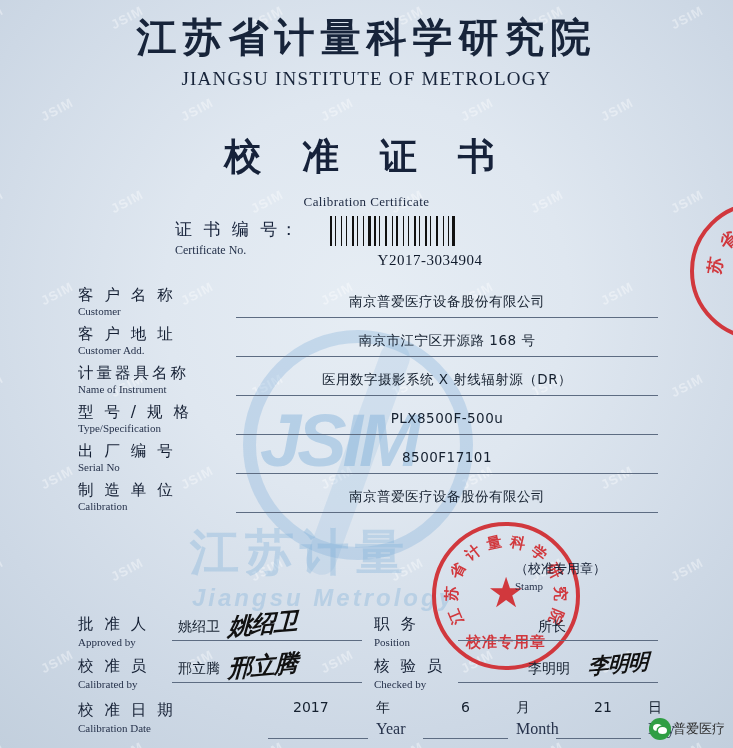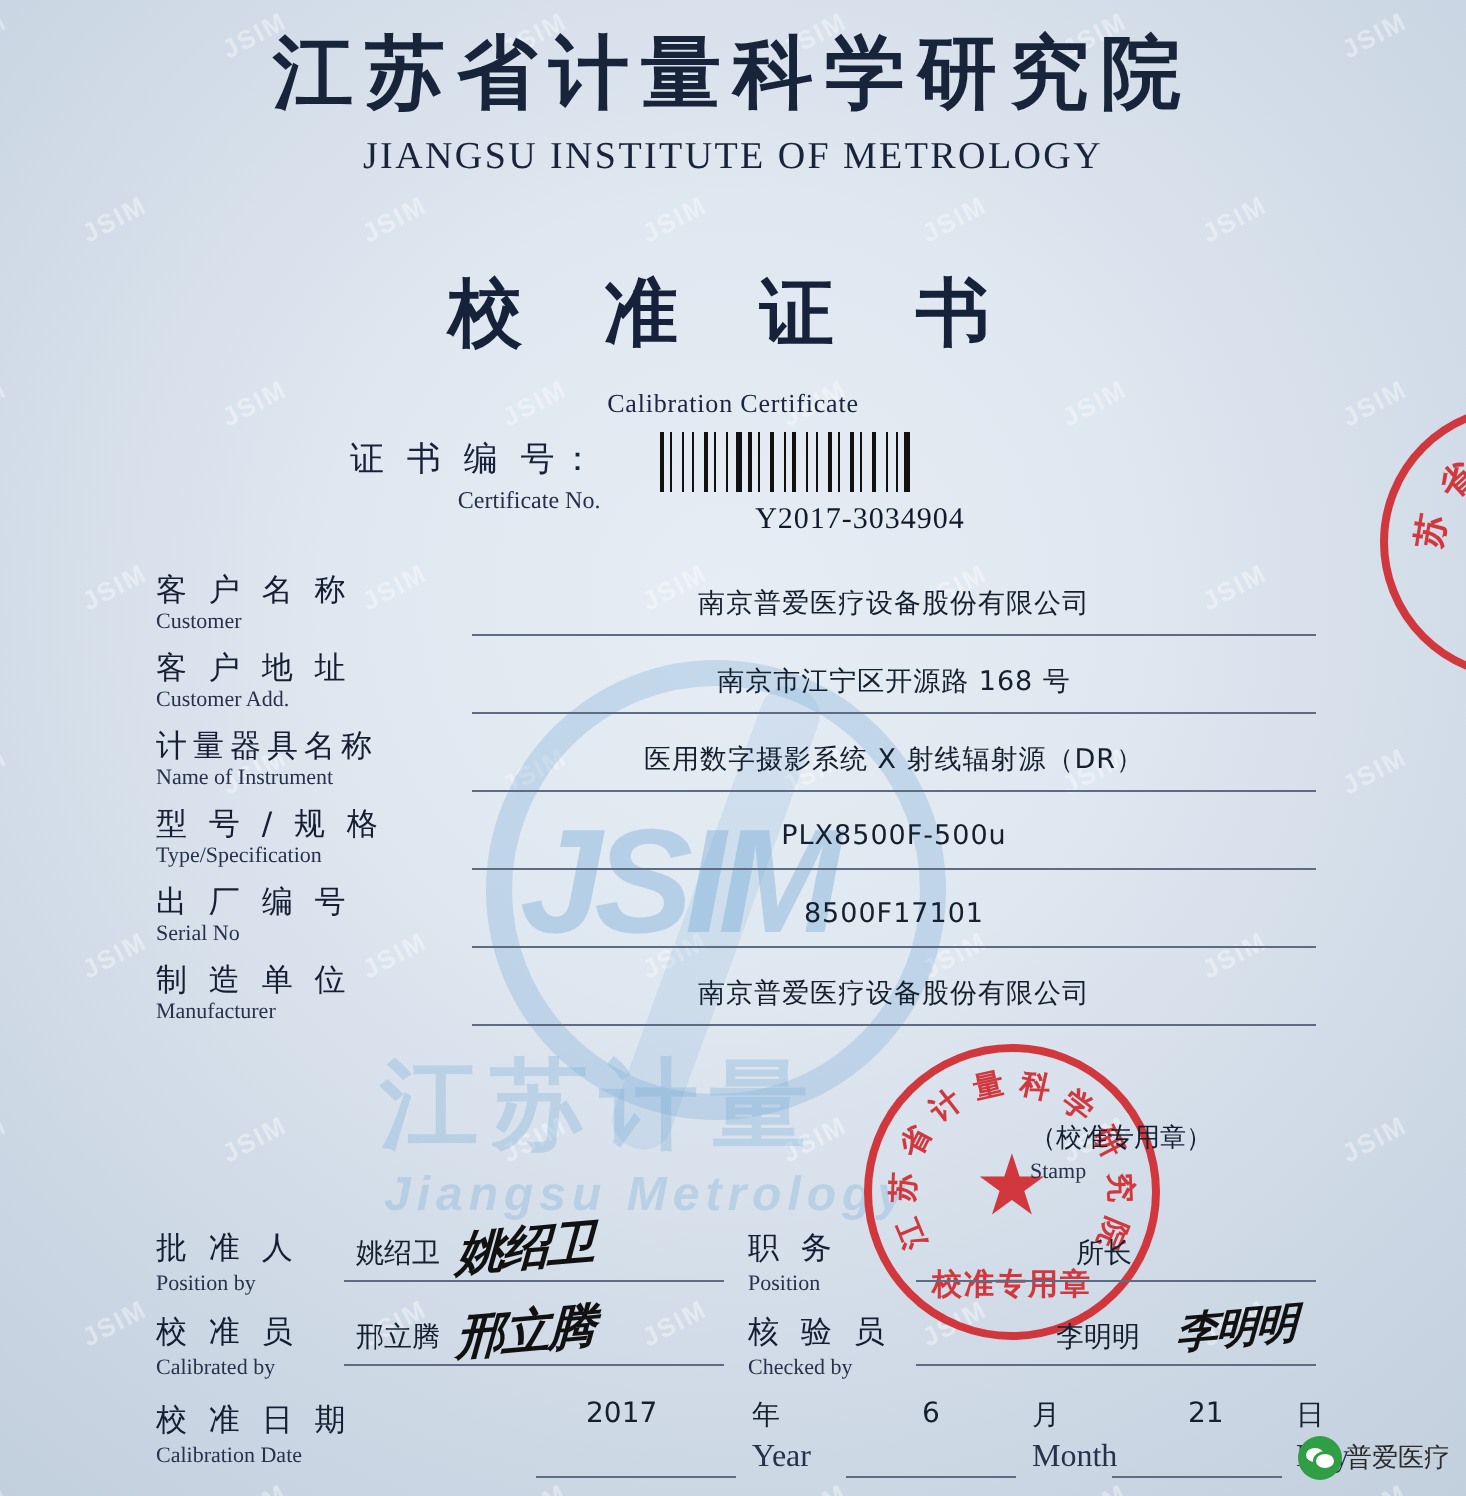--- a/index.html
+++ b/index.html
@@ -94,21 +94,21 @@
   .certno-row{
     position:absolute;left:0;top:216px;width:724px;height:60px;
   }
   .certno-label{
     position:absolute;left:175px;top:2px;text-align:left;
   }
   .certno-label .cn{
     font-family:"DejaVu Sans",sans-serif;font-size:17px;color:#16223a;letter-spacing:3px;
   }
   .certno-label .en{
-    font-family:"Liberation Serif",serif;font-size:12px;color:#233049;margin-top:2px;text-align:right;
+    font-family:"Liberation Serif",serif;font-size:12px;color:#233049;margin-top:2px;
   }
   .barcode{
     position:absolute;left:330px;top:0px;height:30px;width:185px;
     display:flex;align-items:stretch;gap:0;
   }
   .barcode i{display:block;background:#111;}
   .certno-val{
     position:absolute;left:330px;top:36px;width:200px;
     font-family:"Liberation Serif",serif;font-size:15px;color:#101a2b;
     text-align:center;letter-spacing:.5px;
@@ -401,21 +401,21 @@
           <div class="lab-cn">出 厂 编 号</div>
           <div class="lab-en">Serial No</div>
         </div>
         <div class="value">
           <span>8500F17101</span>
         </div>
       </div>
       <div class="row">
         <div class="labels">
           <div class="lab-cn">制 造 单 位</div>
-          <div class="lab-en">Manufacturer</div>
+          <div class="lab-en">Calibration</div>
         </div>
         <div class="value">
           <span>南京普爱医疗设备股份有限公司</span>
         </div>
       </div>
     </div>
 
   <div class="stamp stamp-right" id="stampRight">
       <span class="rchar" style="left: 12.5417px; top: 48.1169px; transform: rotate(-81deg);">苏</span>
       <span class="rchar" style="left: 26.1328px; top: 22.6898px; transform: rotate(-42.75deg);">省</span>
@@ -441,21 +441,21 @@
   <div style="position:absolute;left:515px;top:560px;">
     <div style="font-family:'DejaVu Sans',sans-serif;font-size:13px;color:#141f33;">（校准专用章）</div>
     <div style="font-family:'Liberation Serif',serif;font-size:11px;color:#26324b;margin-top:2px;">Stamp</div>
   </div>
 
   <div class="sigs">
 
     <div class="sig-row">
       <div class="sig-lab" style="left:0;top:2px;">
         <div class="cn">批 准 人</div>
-        <div class="en">Position by</div>
+        <div class="en">Approved by</div>
       </div>
       <div class="sig-val" style="left:94px;top:2px;width:190px;">
         <div class="printed">姚绍卫</div>
         <div class="hand">姚绍卫</div>
       </div>
       <div class="sig-lab" style="left:296px;top:2px;">
         <div class="cn">职 务</div>
         <div class="en">Position</div>
       </div>
       <div class="sig-val" style="left:380px;top:2px;width:200px;">

